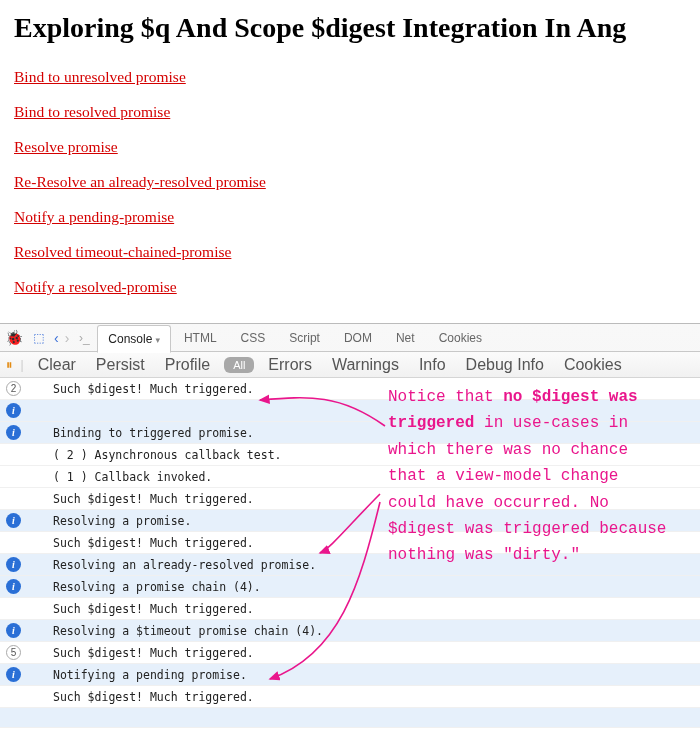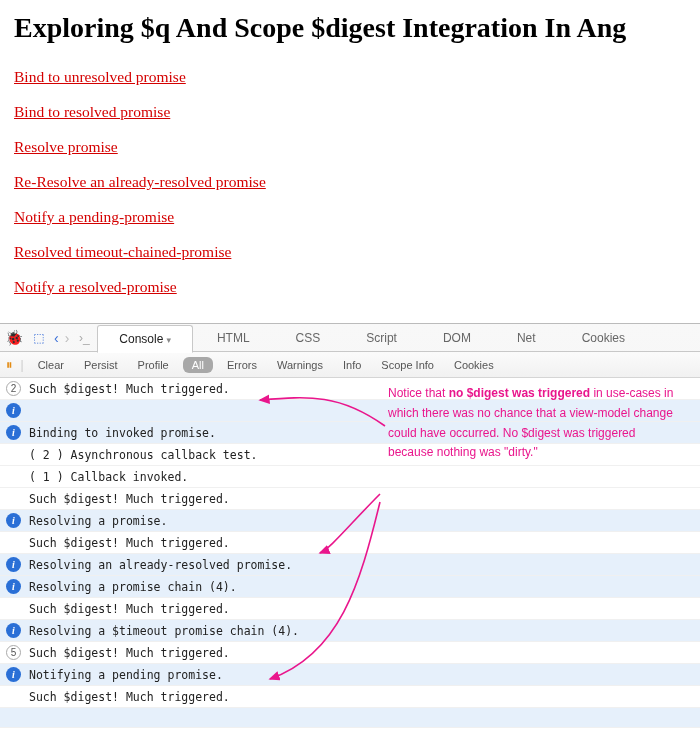--- a/index.html
+++ b/index.html
@@ -51,21 +51,21 @@
     border-radius:3px;
   }
   .bug { font-size:15px; }
   .dt-nav {
     color:#3a6fd8;
     font-size:14px;
     padding:0 2px;
   }
   .dt-nav.disabled { color:#bdbdbd; }
   .dt-tabs .tab {
-    padding: 6px 21px;
+    padding: 6px 10px;
     color:#666;
     font-size:12px;
     border:1px solid transparent;
     text-align:right;
   }
   .dt-tabs .tab.active {
     background:#fff;
     border:1px solid #c8c8c8;
     border-bottom:1px solid #fff;
     border-radius:3px 3px 0 0;
@@ -81,21 +81,21 @@
     display:flex;
     align-items:center;
     height:26px;
     background:linear-gradient(#fbfbfb,#f1f1f1);
     border-bottom:1px solid #d5d5d5;
     padding:0 6px;
     gap:8px;
   }
   .dt-sub .btn {
     color:#555;
-    font-size:11px;
+    font-size:16px;
     padding:2px 6px;
     text-align:right;
   }
   .dt-sub .pill {
     background:#a8a8a8;
     color:#fff;
     border-radius:6px;
     padding:2px 9px;
     font-size:11px;
   }
@@ -134,29 +134,29 @@
     font-style:italic;
     font-family:Georgia,serif;
   }
   .row .icon.count {
     background:#fff;
     border:1px solid #aaa;
     color:#555;
     font-weight:normal;
   }
   .row .icon.blank { background:transparent; }
-  .row .msg { color:#222; white-space:pre; }
+  .row .msg { color:#222; white-space:pre;margin-left:24px; }
   .annot {
     position:absolute;
     left:388px;
     top:60px;
     width:288px;
-    font-family:Liberation Sans, sans-serif;
+    font-family:Liberation Mono, monospace;
     color:#e9168c;
-    font-size:12px;
+    font-size:16px;
     line-height:1.65;
   }
   .annot b { font-weight:bold; }
   svg.arrows {
     position:absolute;
     left:0; top:0;
     pointer-events:none;
   }
 </style>
 </head>
@@ -193,35 +193,35 @@
   <div class="dt-sub">
     <span class="pause-orange">⏸</span>
     <span style="color:#ccc">|</span>
     <span class="btn">Clear</span>
     <span class="btn">Persist</span>
     <span class="btn">Profile</span>
     <span class="pill">All</span>
     <span class="btn">Errors</span>
     <span class="btn">Warnings</span>
     <span class="btn">Info</span>
-    <span class="btn">Scope Info</span>
+    <span class="btn">Debug Info</span>
     <span class="btn">Cookies</span>
   </div>
 
   <div class="console" id="console">
       <div class="row">
         <span class="icon count">2</span>
         <span class="msg">Such $digest! Much triggered.</span>
       </div>
       <div class="row hl">
         <span class="icon info">i</span>
       </div>
       <div class="row hl">
         <span class="icon info">i</span>
-        <span class="msg">Binding to invoked promise.</span>
+        <span class="msg">Binding to triggered promise.</span>
       </div>
       <div class="row">
         <span class="icon blank"></span>
         <span class="msg">( 2 ) Asynchronous callback test.</span>
       </div>
       <div class="row">
         <span class="icon blank"></span>
         <span class="msg">( 1 ) Callback invoked.</span>
       </div>
       <div class="row">

